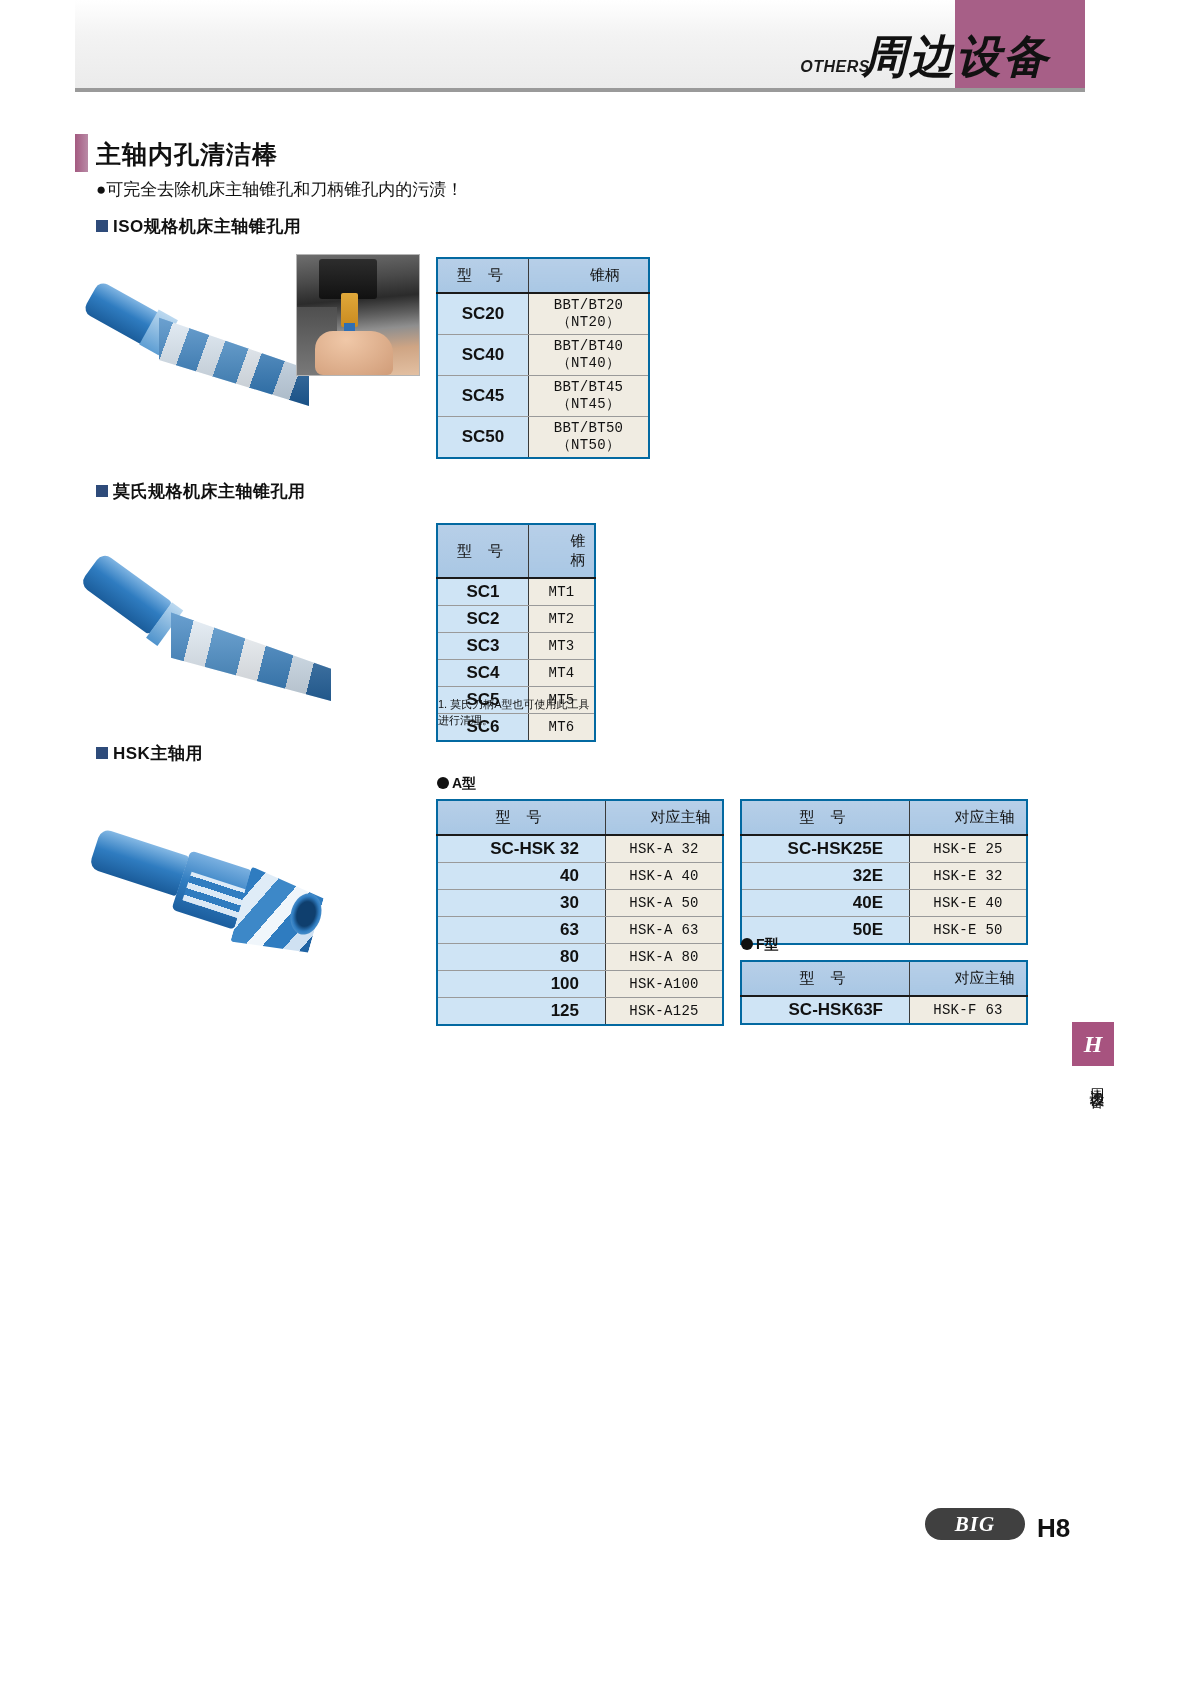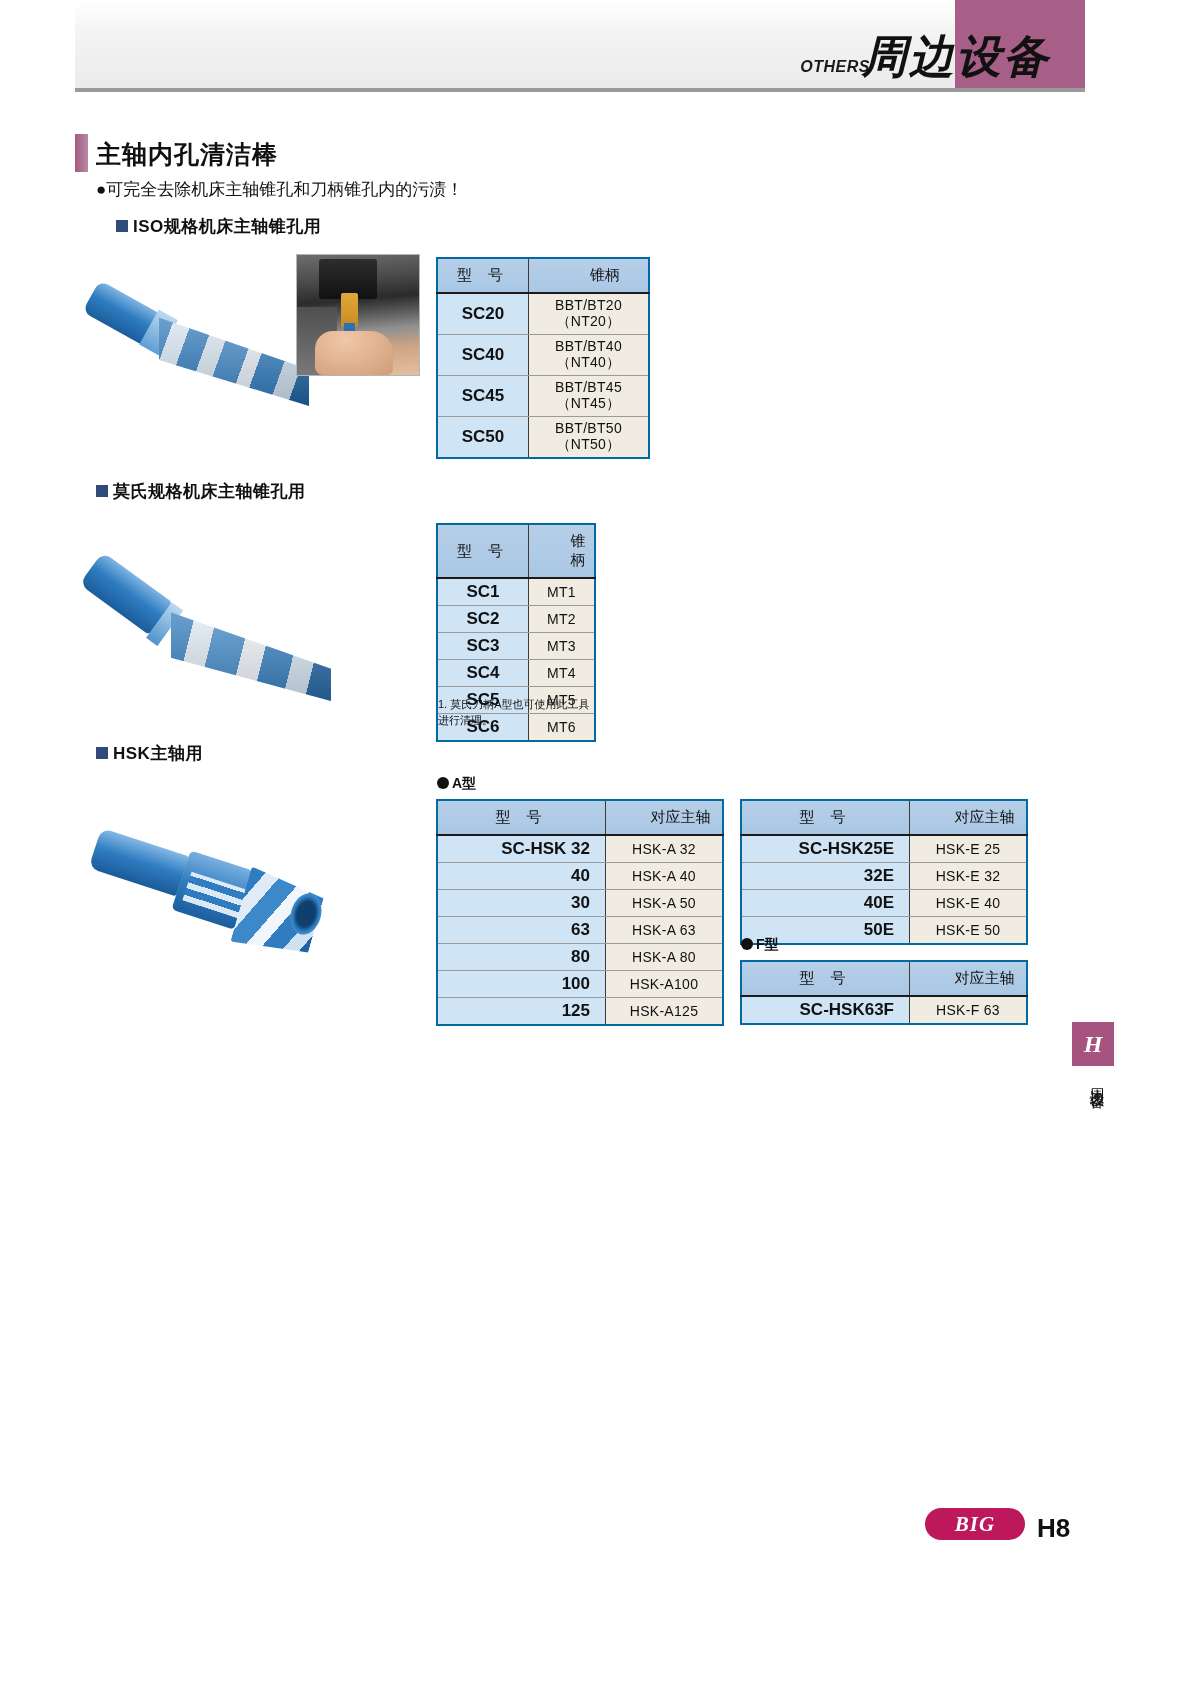--- a/index.html
+++ b/index.html
@@ -50,22 +50,22 @@
   }
   table.spec th.t2{letter-spacing:0px;}
   table.spec th:last-child{border-right:none;padding-left:39px;}
   table.spec td{
     font-size:15px;color:#111;padding:3px 6px;text-align:center;
     border-right:1px solid #3a3a3a;border-bottom:1px solid #9a9a9a;
   }
   table.spec td:last-child{border-right:none;}
   table.spec tr:last-child td{border-bottom:none;}
   table.spec td.model{background:#cfe4f5;font-weight:bold;font-size:17px;}
-  table.spec td.val{background:#f0ece2;font-size:14px;letter-spacing:.3px;}
-  table.spec td.model.right{text-align:right;padding-right:15px;}
+  table.spec td.val{background:#f0ece2;font-size:14px;letter-spacing:.3px;font-family:Liberation Mono, monospace;}
+  table.spec td.model.right{text-align:right;padding-right:26px;}
 
   .footnote{position:absolute;font-size:11px;color:#111;line-height:1.45;}
 
   
   .photo{position:absolute;left:296px;top:254px;width:122px;height:120px;
     border:1px solid #b5b5b5;overflow:hidden;
     background:linear-gradient(175deg,#6e6e6e 0%,#4a4a4a 22%,#2b2b2b 38%,#636363 52%,#8f8f8f 62%,#cfa584 78%,#e3c0a2 100%);}
   .photo .mach{position:absolute;left:22px;top:4px;width:58px;height:40px;
     background:linear-gradient(180deg,#2d2d2d,#111);border-radius:3px;}
   .photo .tool{position:absolute;left:44px;top:38px;width:17px;height:34px;
@@ -135,42 +135,42 @@
   .side-tab{position:absolute;left:1072px;top:1022px;width:42px;height:44px;
     background:#a7537f;display:flex;align-items:center;justify-content:center;}
   .side-tab span{color:#fff;font-style:italic;font-weight:bold;font-size:24px;
     font-family:"Liberation Serif","DejaVu Serif",serif;}
   .side-vert{position:absolute;left:1080px;top:1076px;width:26px;
     font-size:15px;color:#111;writing-mode:vertical-rl;text-orientation:upright;
     letter-spacing:2px;}
 
   
   .footer{position:absolute;left:925px;top:1508px;width:185px;height:32px;}
-  .big-logo{position:absolute;left:0;top:0;width:100px;height:32px;background:#be185d;
+  .big-logo{position:absolute;left:0;top:0;width:100px;height:32px;background:#404040;
     border-radius:16px;display:flex;align-items:center;justify-content:center;}
   .big-logo span{color:#fff;font-style:italic;font-weight:bold;font-size:21px;
     font-family:"Liberation Serif","DejaVu Serif",serif;letter-spacing:1px;}
   .page-no{position:absolute;left:112px;top:5px;font-size:26px;font-weight:bold;color:#111;}
 </style>
 </head>
 <body>
 
 <div class="header">
   <div class="header-bg"></div>
   <div class="header-purple"></div>
   <div class="header-rule"></div>
   <div class="header-others">OTHERS</div>
   <div class="header-title">周边设备</div>
 </div>
 
 <div class="sec-bar"></div>
 <div class="sec-title">主轴内孔清洁棒</div>
 <div class="bullet-line">●可完全去除机床主轴锥孔和刀柄锥孔内的污渍！</div>
 
-<div class="subhead" style="left:96px;top:215px;margin-left:20px;">
+<div class="subhead" style="left:96px;top:215px;">
   <span class="sq"></span><span>ISO规格机床主轴锥孔用</span>
 </div>
 
 <div class="iso-fig">
   <div class="iso-shank"></div>
   <div class="iso-band"></div>
   <div class="iso-cone">
       <i></i>
       <b></b>
     </div>

